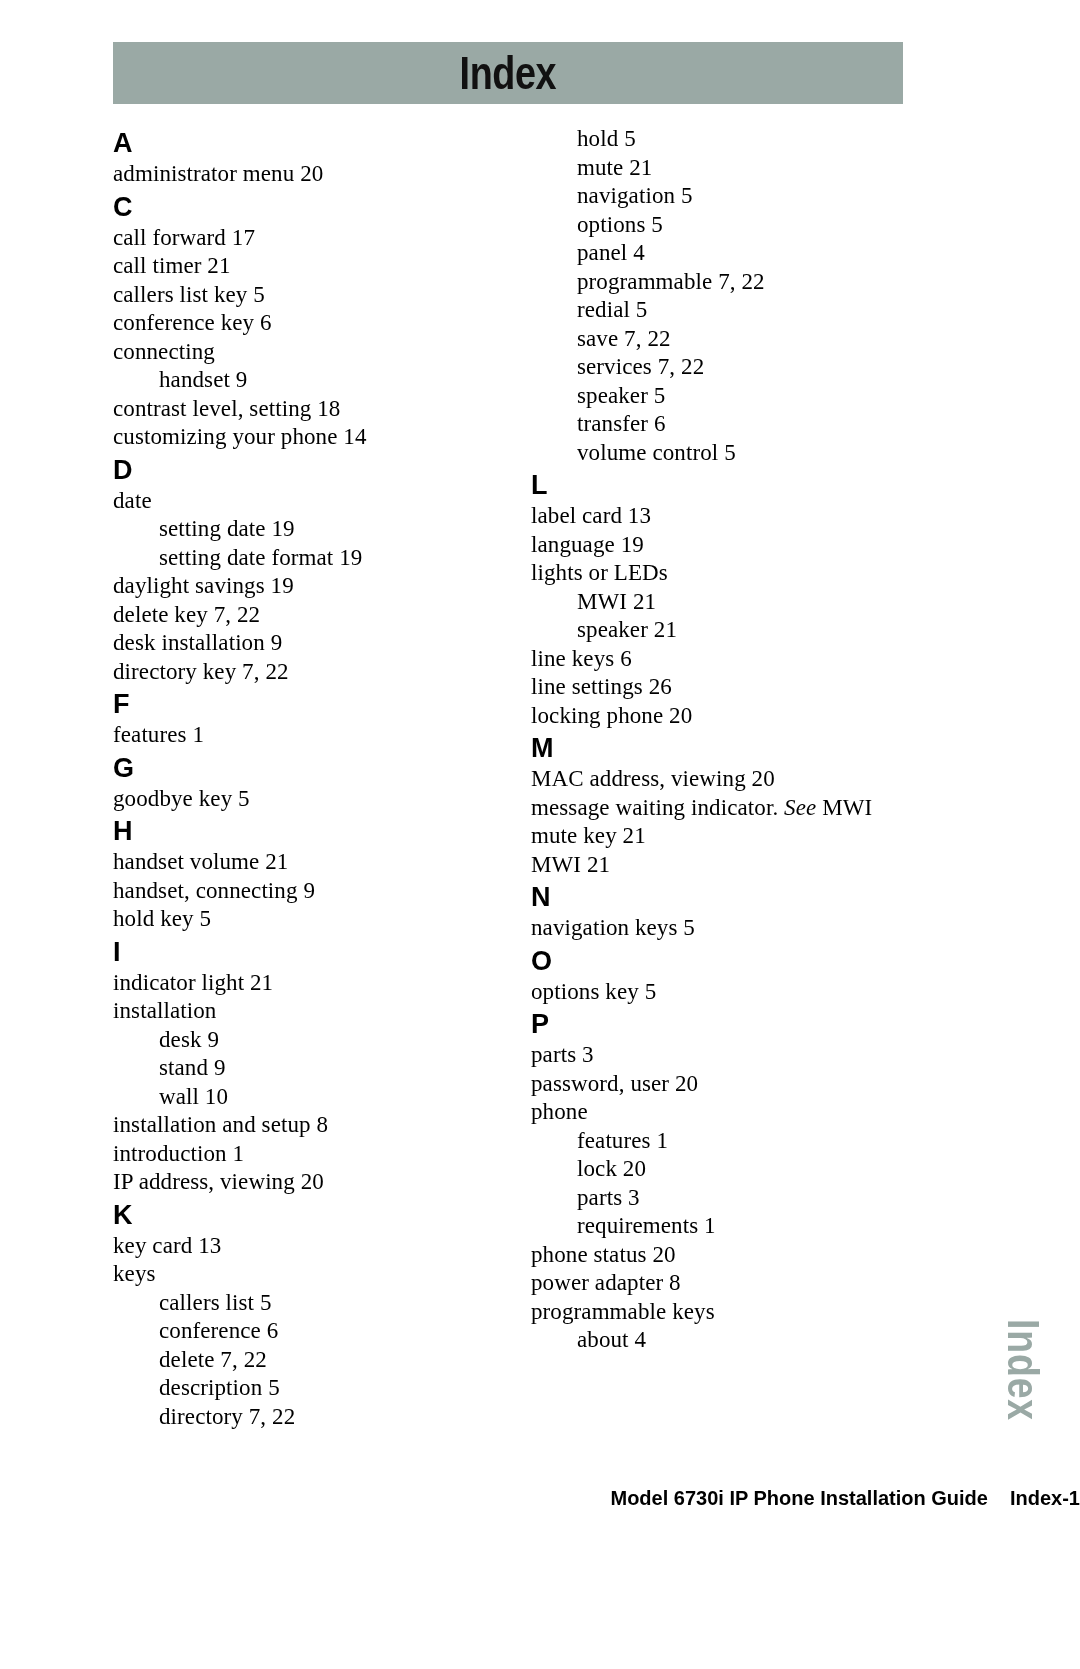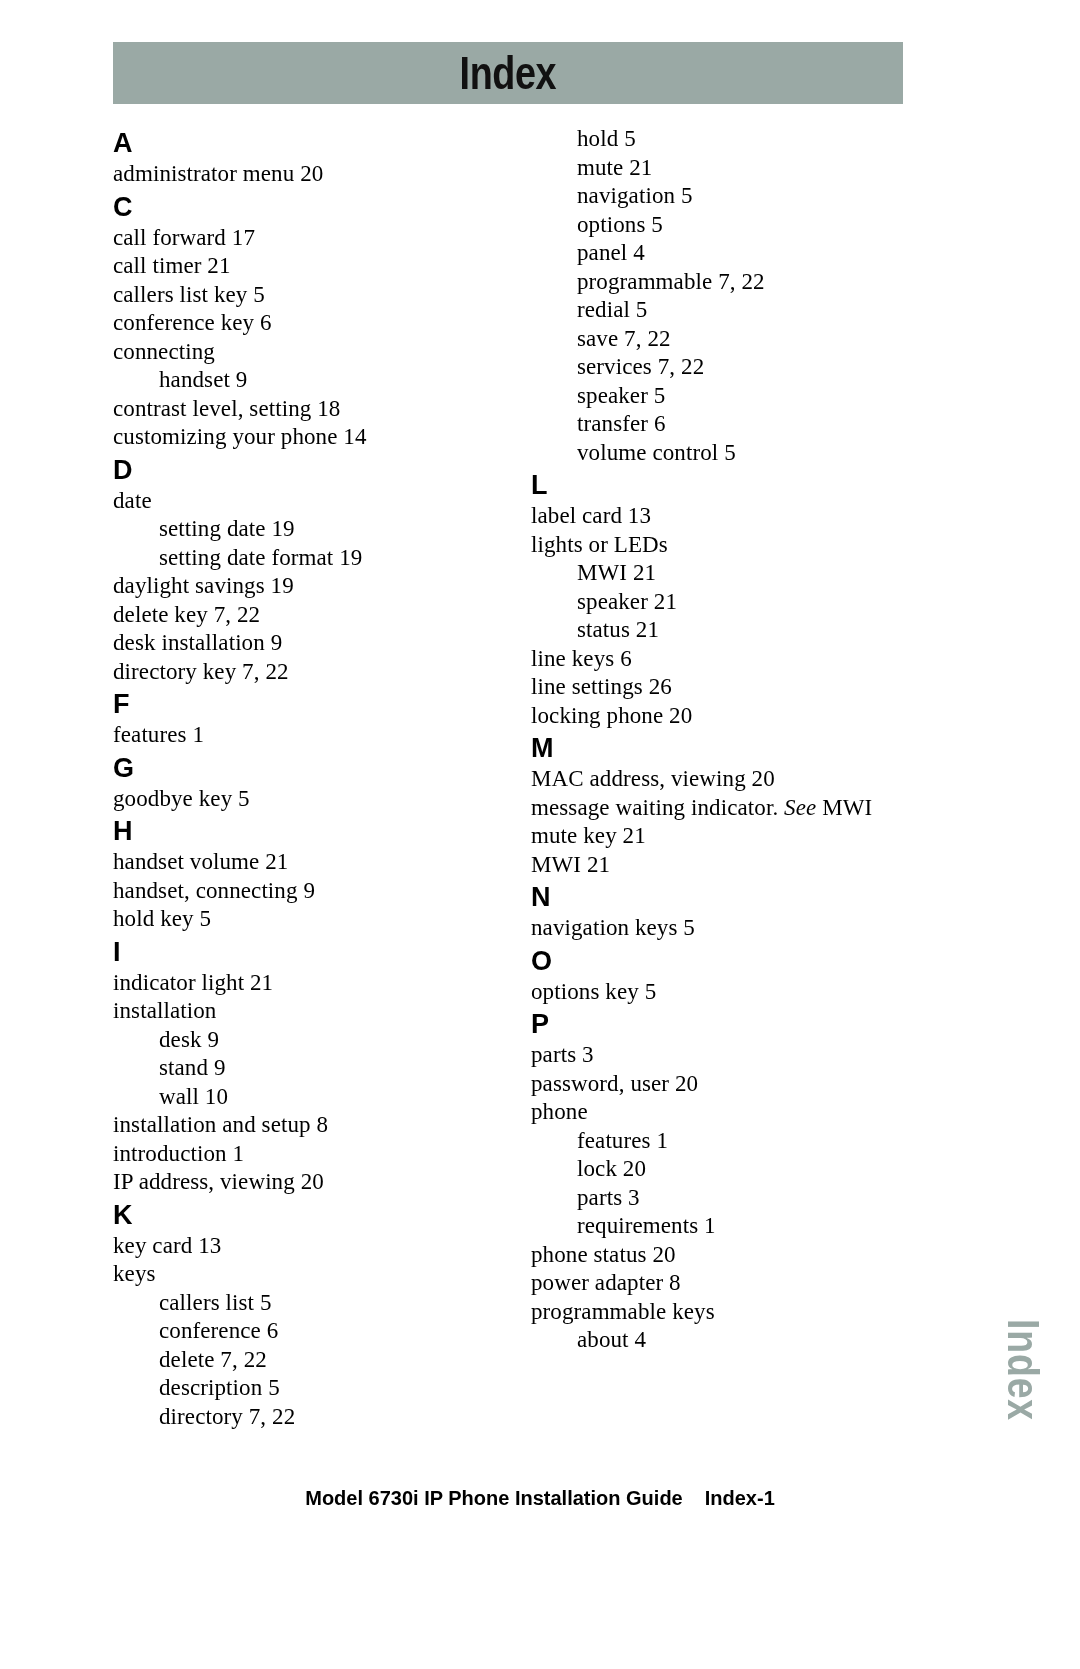--- a/index.html
+++ b/index.html
@@ -101,21 +101,21 @@
     white-space: nowrap;
     letter-spacing: 1px;
   }
 
   
   .footer {
     position: absolute;
     left: 0;
     right: 0;
     top: 1487px;
-    text-align: center;
+    text-align: right;
     font-family: "Liberation Sans", sans-serif;
     font-weight: bold;
     font-size: 20px;
     color: #000000;
     letter-spacing: 0px;
   }
   .footer .gap { display: inline-block; width: 22px; }
 </style>
 </head>
 <body>
@@ -181,24 +181,24 @@
         <div class="entry level-2">panel 4</div>
         <div class="entry level-2">programmable 7, 22</div>
         <div class="entry level-2">redial 5</div>
         <div class="entry level-2">save 7, 22</div>
         <div class="entry level-2">services 7, 22</div>
         <div class="entry level-2">speaker 5</div>
         <div class="entry level-2">transfer 6</div>
         <div class="entry level-2">volume control 5</div>
         <div class="letter">L</div>
         <div class="entry level-1">label card 13</div>
+        <div class="entry level-1">language 19</div>
         <div class="entry level-1">lights or LEDs</div>
         <div class="entry level-2">MWI 21</div>
         <div class="entry level-2">speaker 21</div>
-        <div class="entry level-2">status 21</div>
         <div class="entry level-1">line keys 6</div>
         <div class="entry level-1">line settings 26</div>
         <div class="entry level-1">locking phone 20</div>
         <div class="letter">M</div>
         <div class="entry level-1">MAC address, viewing 20</div>
         <div class="entry level-1">message waiting indicator. <span class="see">See</span> MWI</div>
         <div class="entry level-1">mute key 21</div>
         <div class="entry level-1">MWI 21</div>
         <div class="letter">N</div>
         <div class="entry level-1">navigation keys 5</div>

